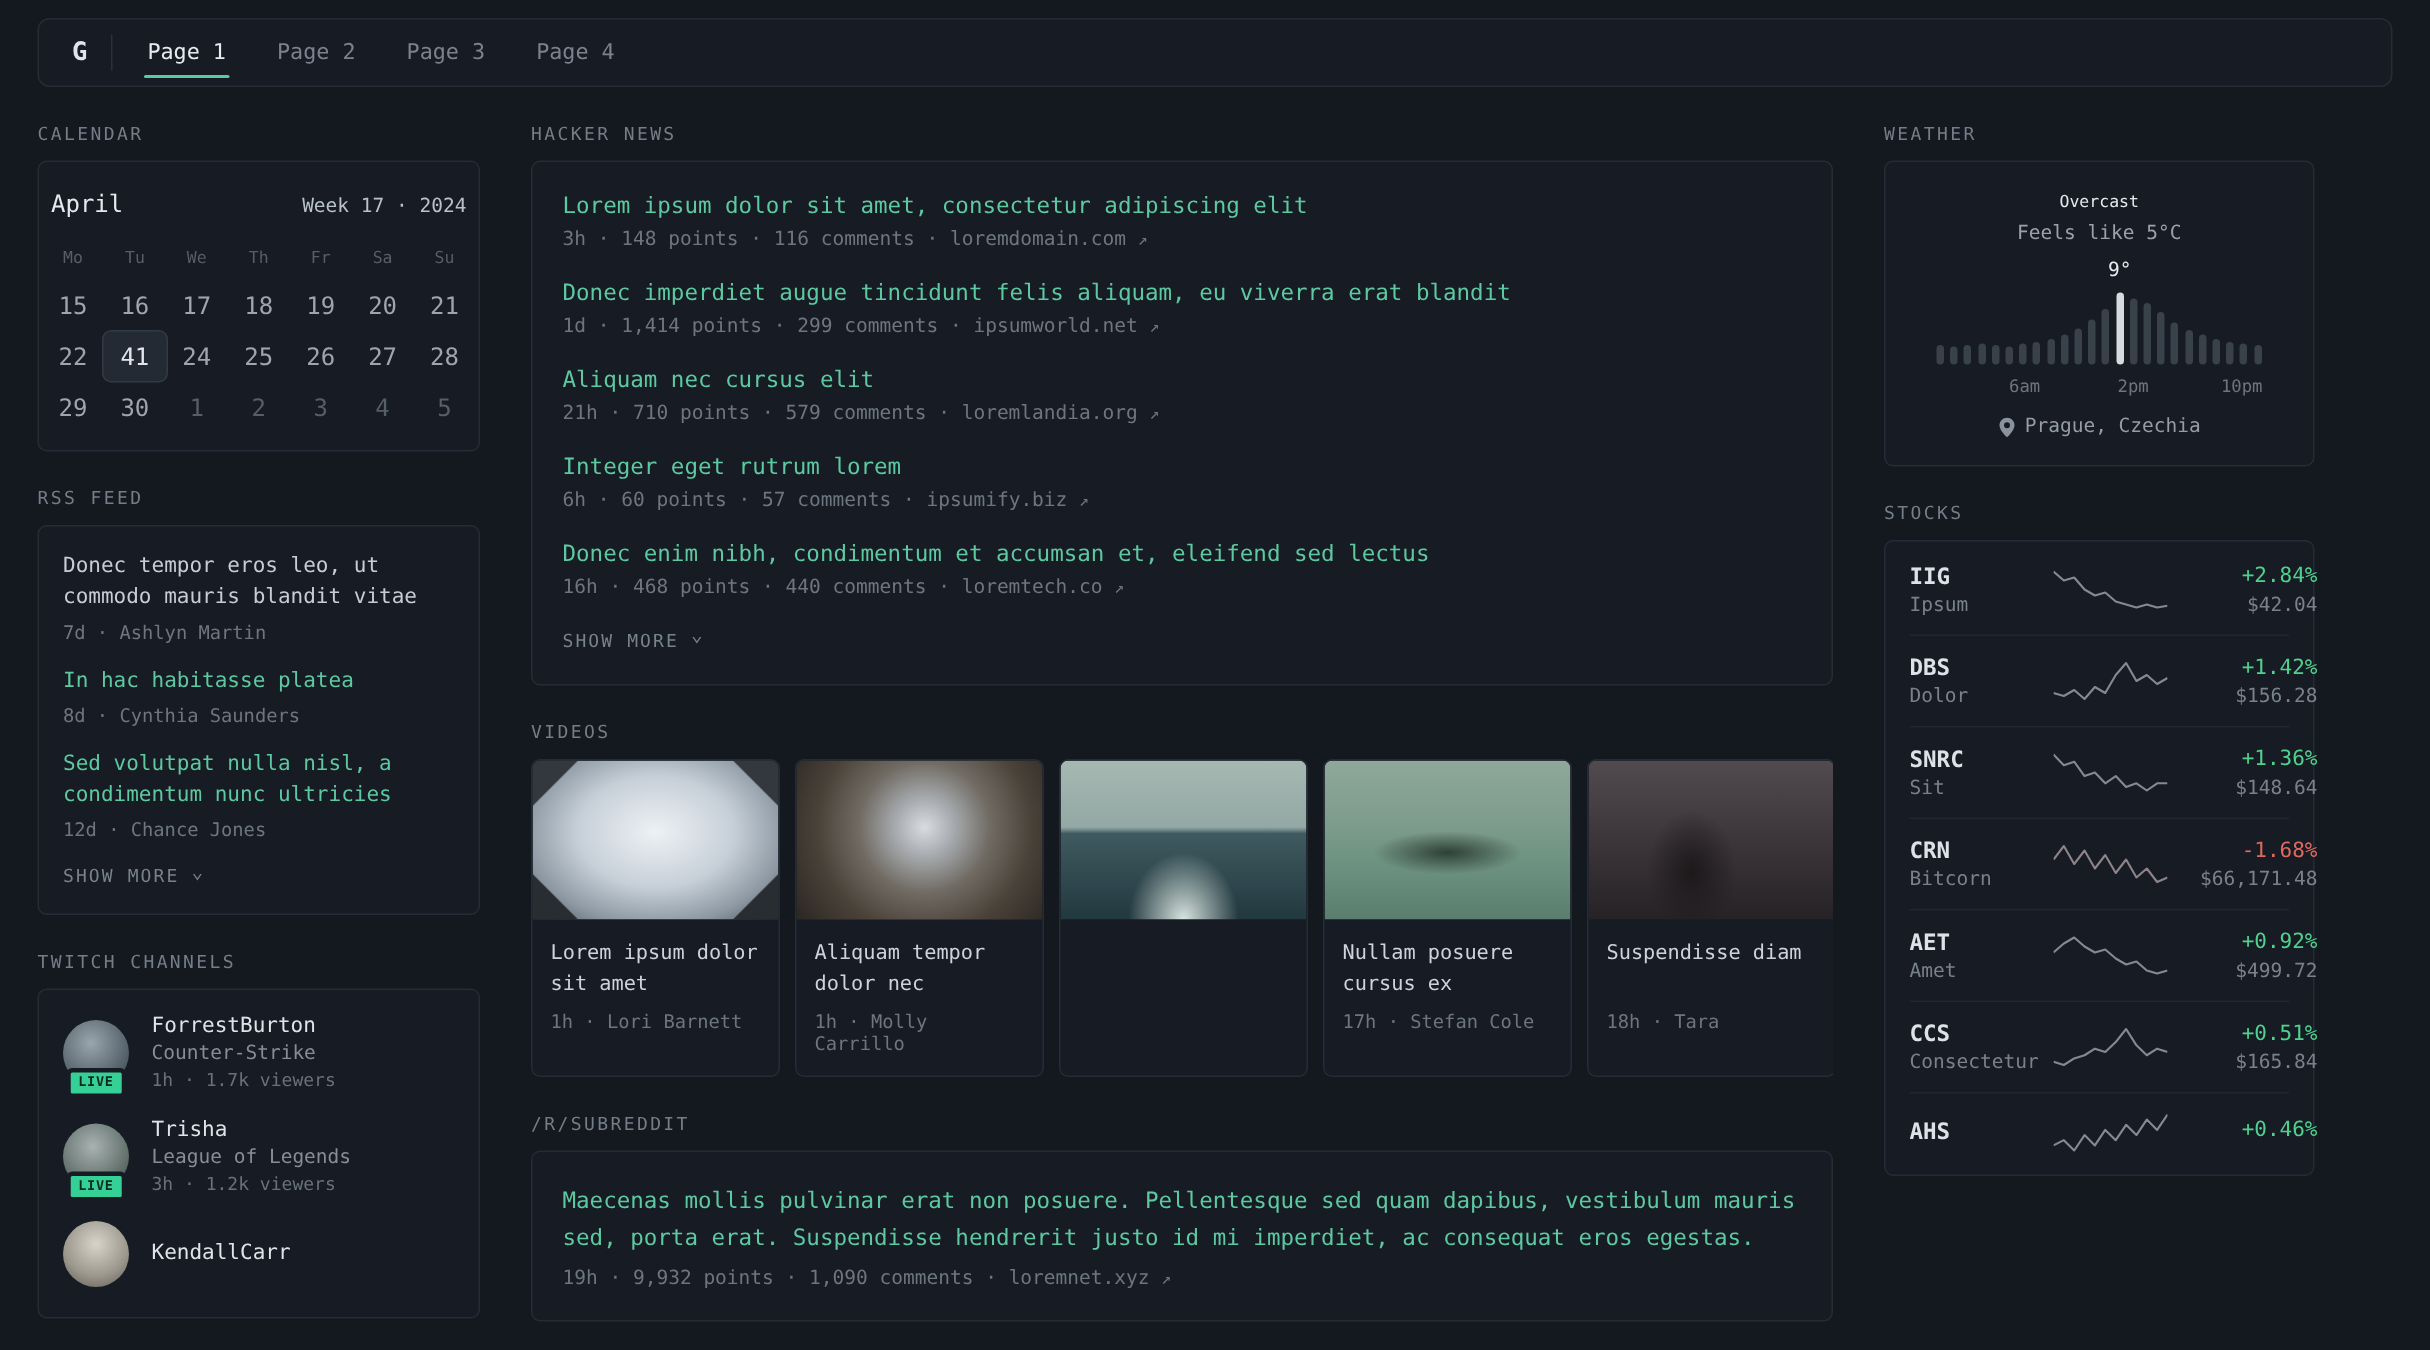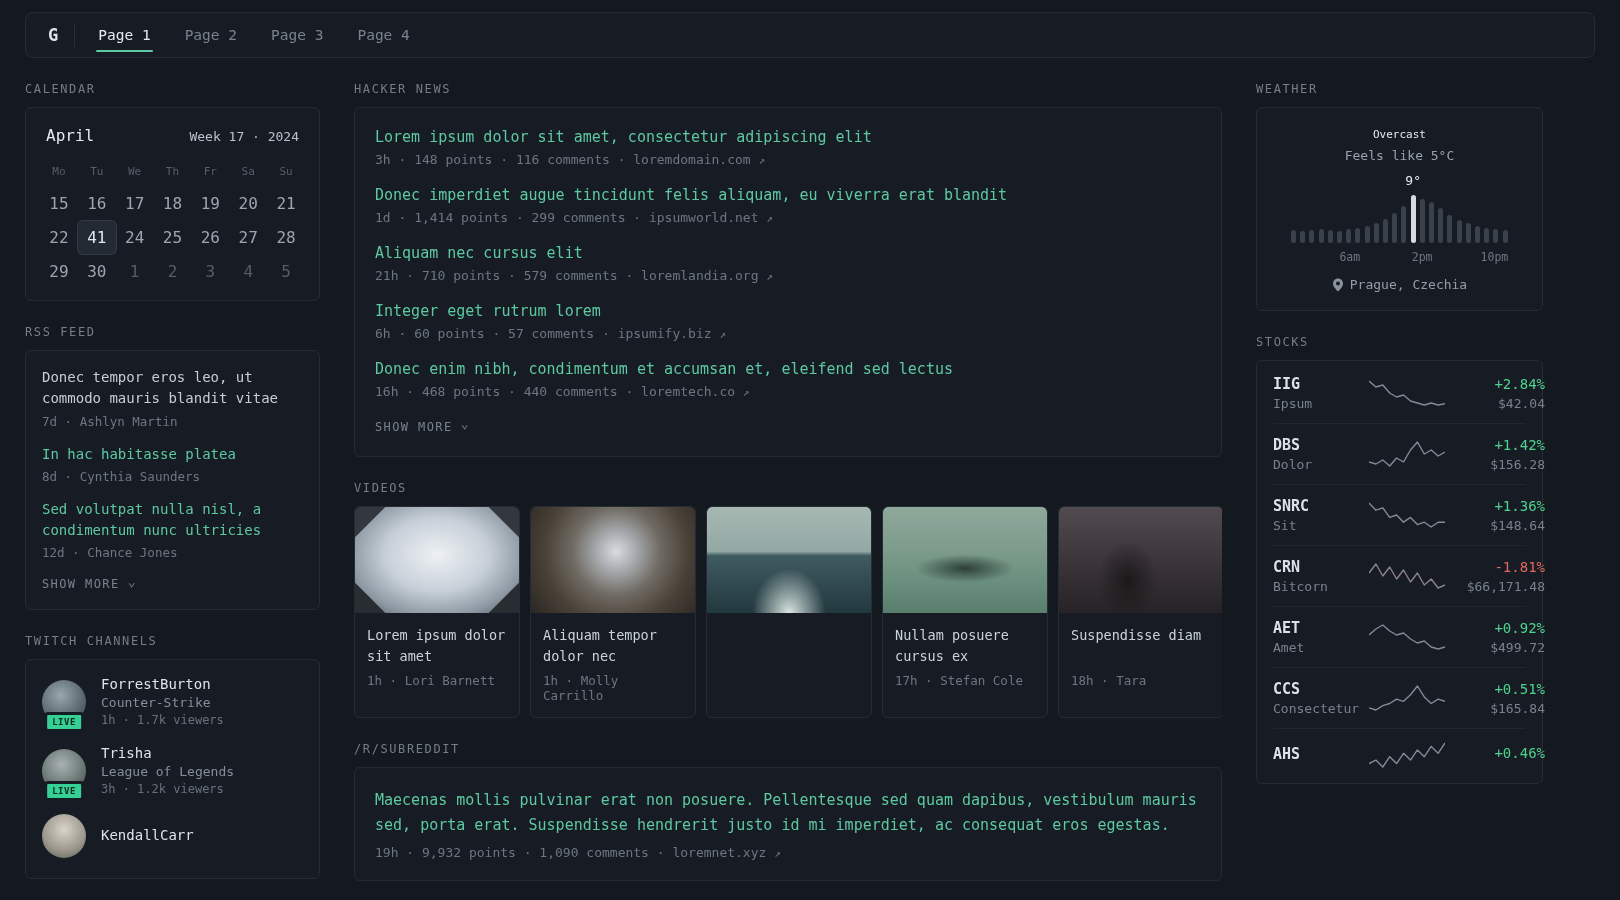--- a/index.html
+++ b/index.html
@@ -26,21 +26,21 @@
     bottom:5px;height:2px;border-radius:1px;background:var(--accent);}
 
   
   .main{display:grid;grid-template-columns:295px minmax(0,1fr) 287px;
     column-gap:34px;padding:0 77px 0 25px;align-items:start;}
   .section-title{font-size:12px;font-weight:normal;letter-spacing:1.6px;
     color:var(--title);margin:24px 0 11px;}
   .card{background:var(--card);border:1px solid var(--border);border-radius:6px;}
 
   
-  .cal{padding:18px 14px 12px;}
+  .cal{padding:18px 2px 12px;}
   .cal-header{display:flex;justify-content:space-between;align-items:baseline;padding:0 6px 14px;}
   .cal-month{font-size:16px;color:#e3e9ee;}
   .cal-meta{font-size:13px;color:#b9c1ca;}
   .cal-grid{display:grid;grid-template-columns:repeat(7,1fr);row-gap:1px;}
   .cal-dow{font-size:11px;color:#565e68;text-align:center;padding:6px 0 9px;}
   .cal-day{font-size:16px;color:#9da5af;text-align:center;padding:7px 0;border-radius:5px;}
   .cal-day[data-state="dim"]{color:#565e68;}
   .cal-day[data-state="today"]{background:#232a34;color:#e0e6eb;box-shadow:0 0 0 1px #323a45;}
 
   
@@ -452,21 +452,21 @@
         </div>
           <div class="stock-row">
           <div class="stock-id">
             <div class="stock-symbol">CRN</div>
             <div class="stock-name">Bitcorn</div>
           </div>
           <svg class="spark" viewBox="0 0 76 28">
               <polyline points="0.0,11.0 6.9,2.0 13.8,14.0 20.7,5.0 27.6,17.0 34.5,8.0 41.5,20.0 48.4,11.0 55.3,23.0 62.2,17.0 69.1,26.0 76.0,23.0" fill="none" stroke="#8d8389" stroke-width="1.4" stroke-linejoin="round"></polyline>
             </svg>
           <div class="stock-right">
-            <div class="stock-change" data-dir="down">-1.81%</div>
+            <div class="stock-change" data-dir="down">-1.68%</div>
             <div class="stock-price">$66,171.48</div>
           </div>
         </div>
           <div class="stock-row">
           <div class="stock-id">
             <div class="stock-symbol">AET</div>
             <div class="stock-name">Amet</div>
           </div>
           <svg class="spark" viewBox="0 0 76 28">
               <polyline points="0.0,12.0 6.9,6.0 13.8,2.0 20.7,8.0 27.6,12.0 34.5,10.0 41.5,16.0 48.4,20.0 55.3,18.0 62.2,24.0 69.1,26.0 76.0,24.0" fill="none" stroke="#828b95" stroke-width="1.4" stroke-linejoin="round"></polyline>

